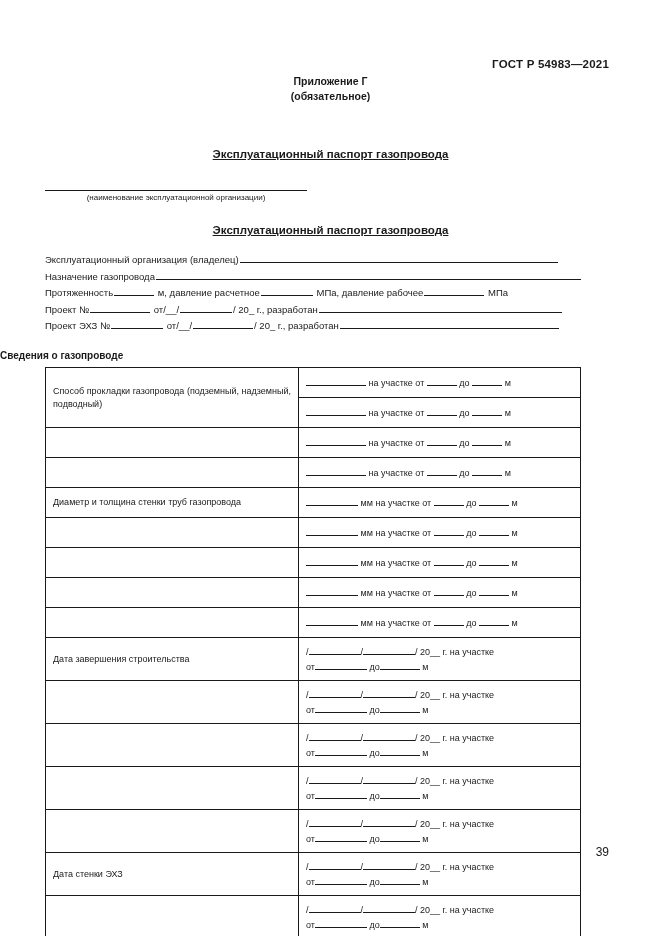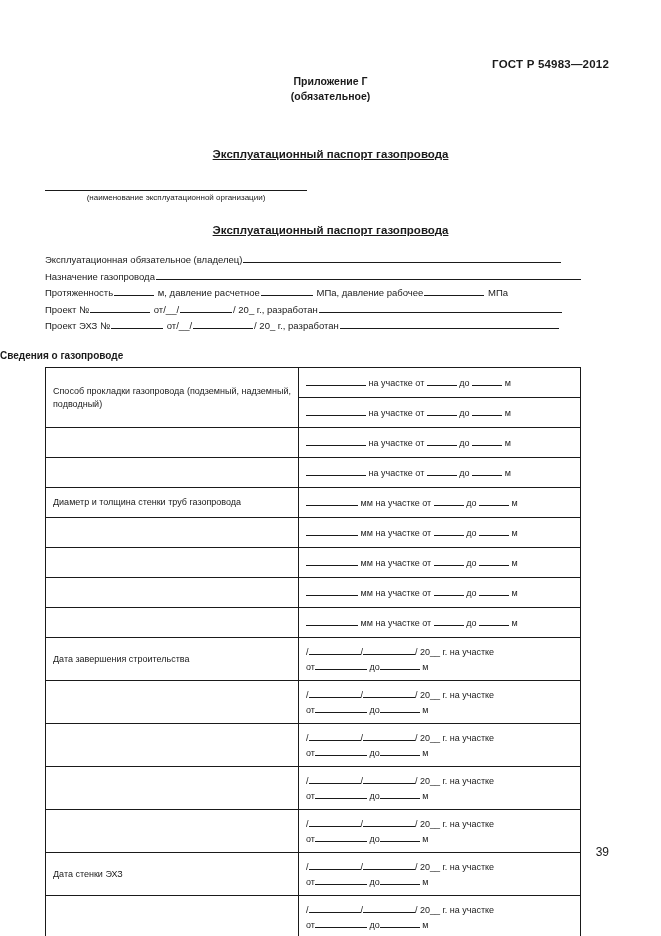--- a/index.html
+++ b/index.html
@@ -141,40 +141,40 @@
     top: 845px;
     right: 52px;
     font-size: 12px;
   }
 </style>
 </head>
 <body>
 
 <div class="page">
 
-  <div class="std-header">ГОСТ Р 54983—2012</div>
+  <div class="std-header">ГОСТ Р 54983—2021</div>
 
   <div class="annex-block">
     <div>Приложение Г</div>
     <div class="annex-sub">(обязательное)</div>
   </div>
 
   <div class="doc-title doc-title-1">Эксплуатационный паспорт газопровода</div>
 
   <div class="org-line">
     <div class="org-rule"></div>
     <div class="org-caption">(наименование эксплуатационной организации)</div>
   </div>
 
   <div class="doc-title doc-title-2">Эксплуатационный паспорт газопровода</div>
 
   <div class="fields">
 
     <div class="field-row">
-      <span>Эксплуатационная обязательное (владелец)</span><span class="fill" style="width:318px"></span>
+      <span>Эксплуатационный организация (владелец)</span><span class="fill" style="width:318px"></span>
     </div>
 
 
     <div class="field-row">
       <span>Назначение газопровода</span><span class="fill" style="width:429px"></span>
     </div>
 
     <div class="field-row">
       <span>Протяженность</span><span class="fill u-m"></span>
       <span>м,</span>

